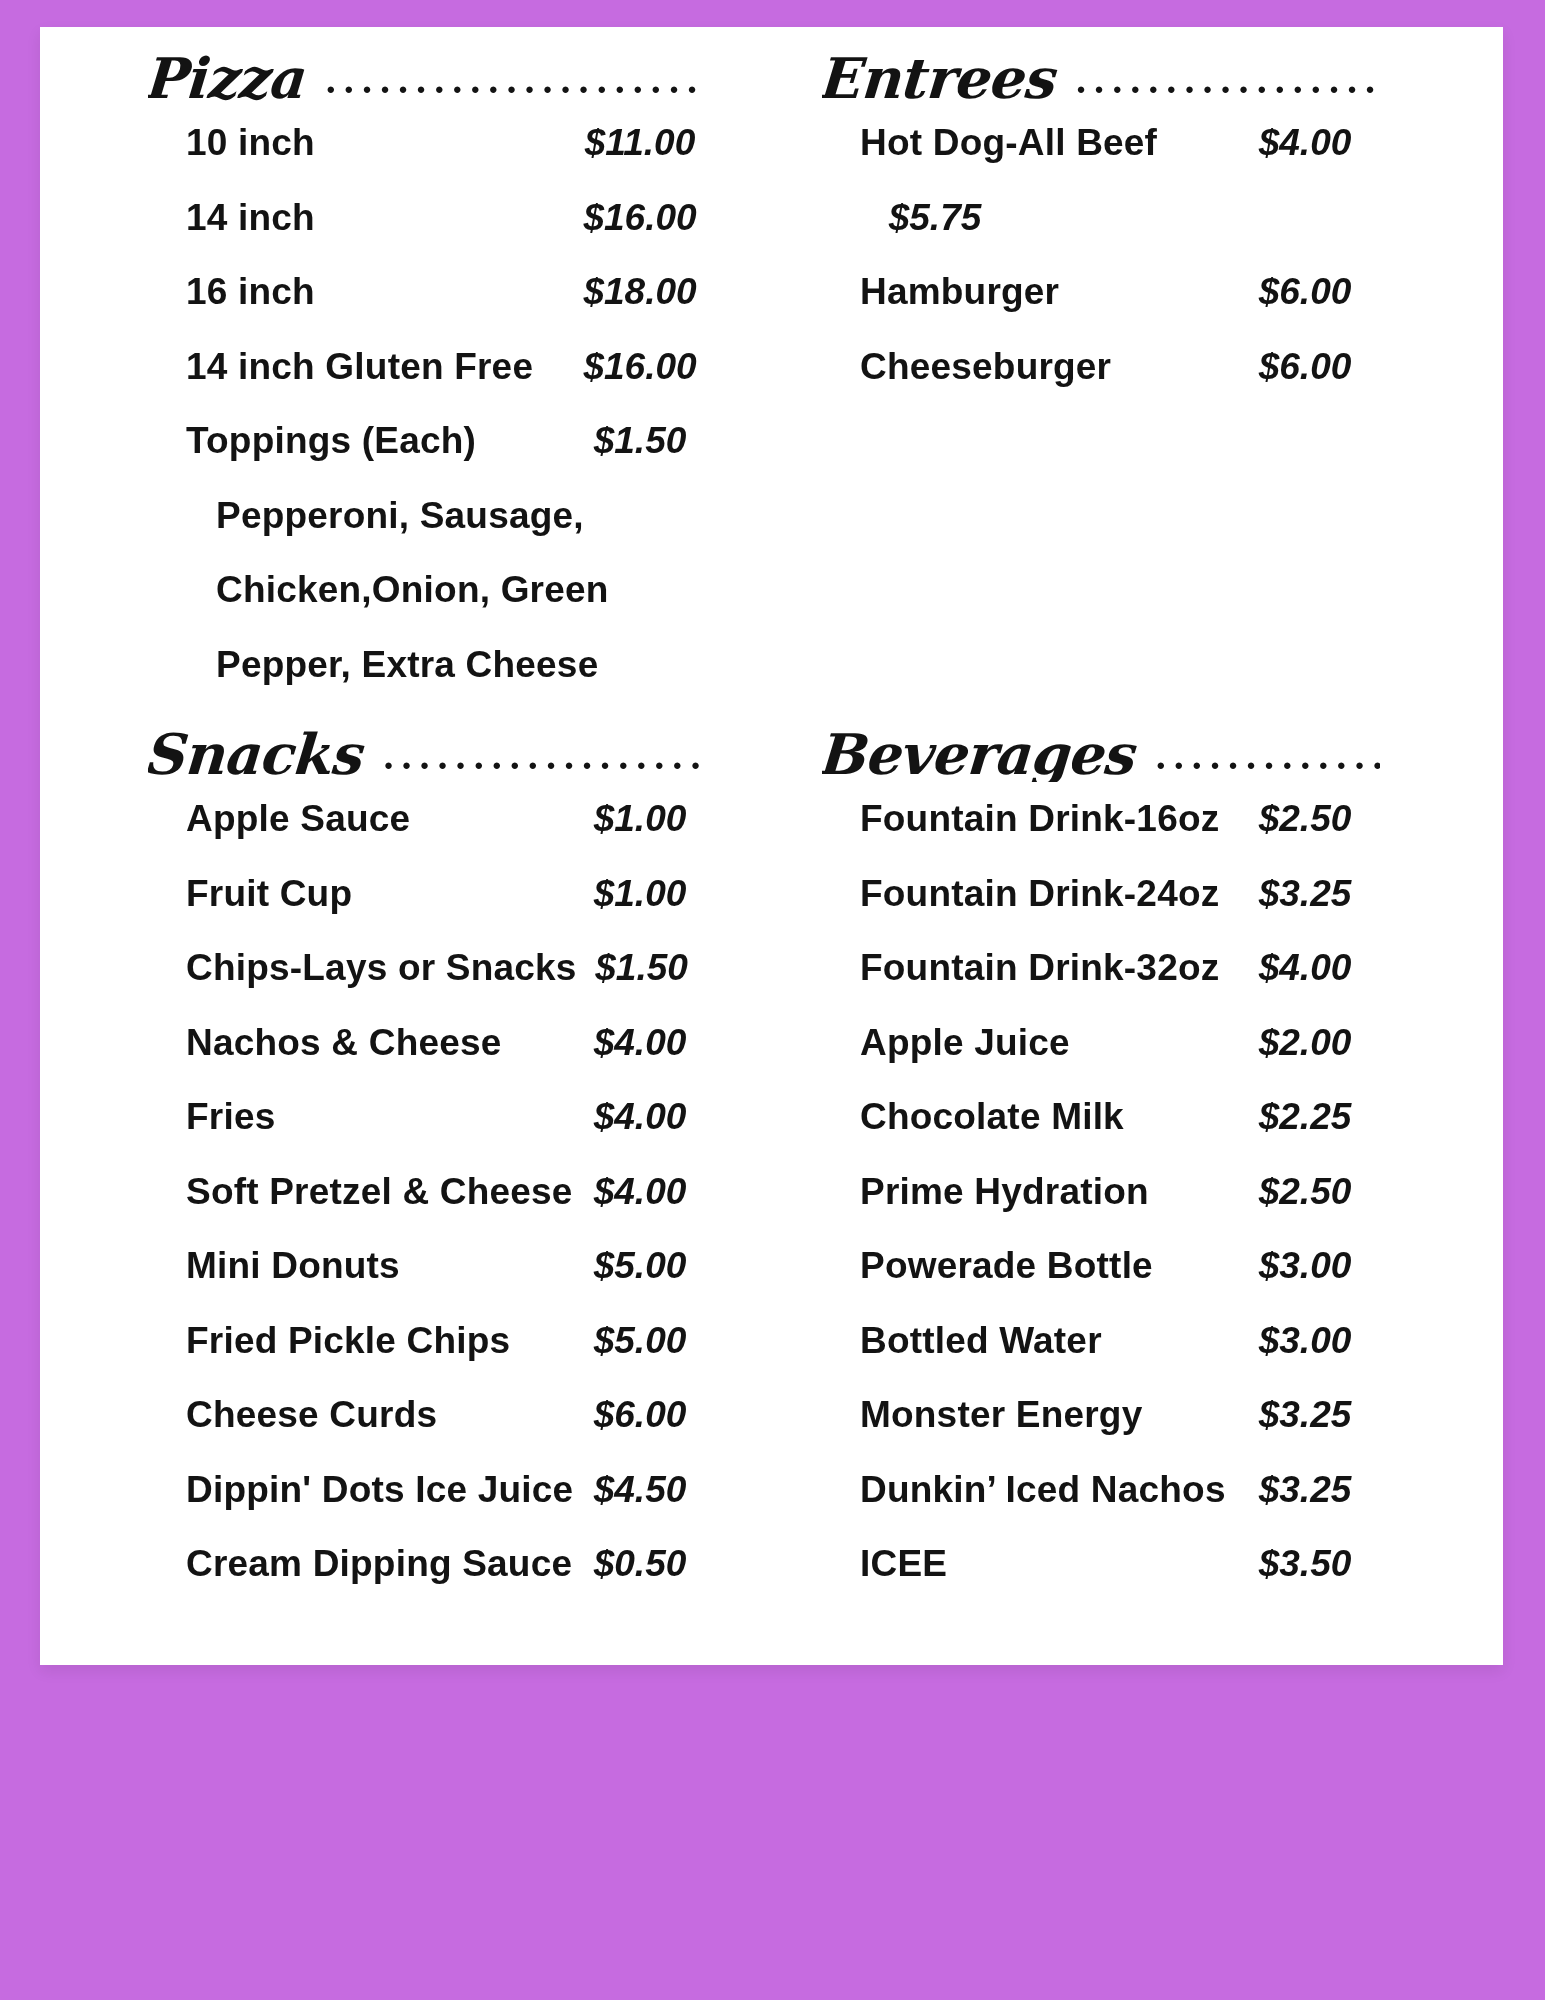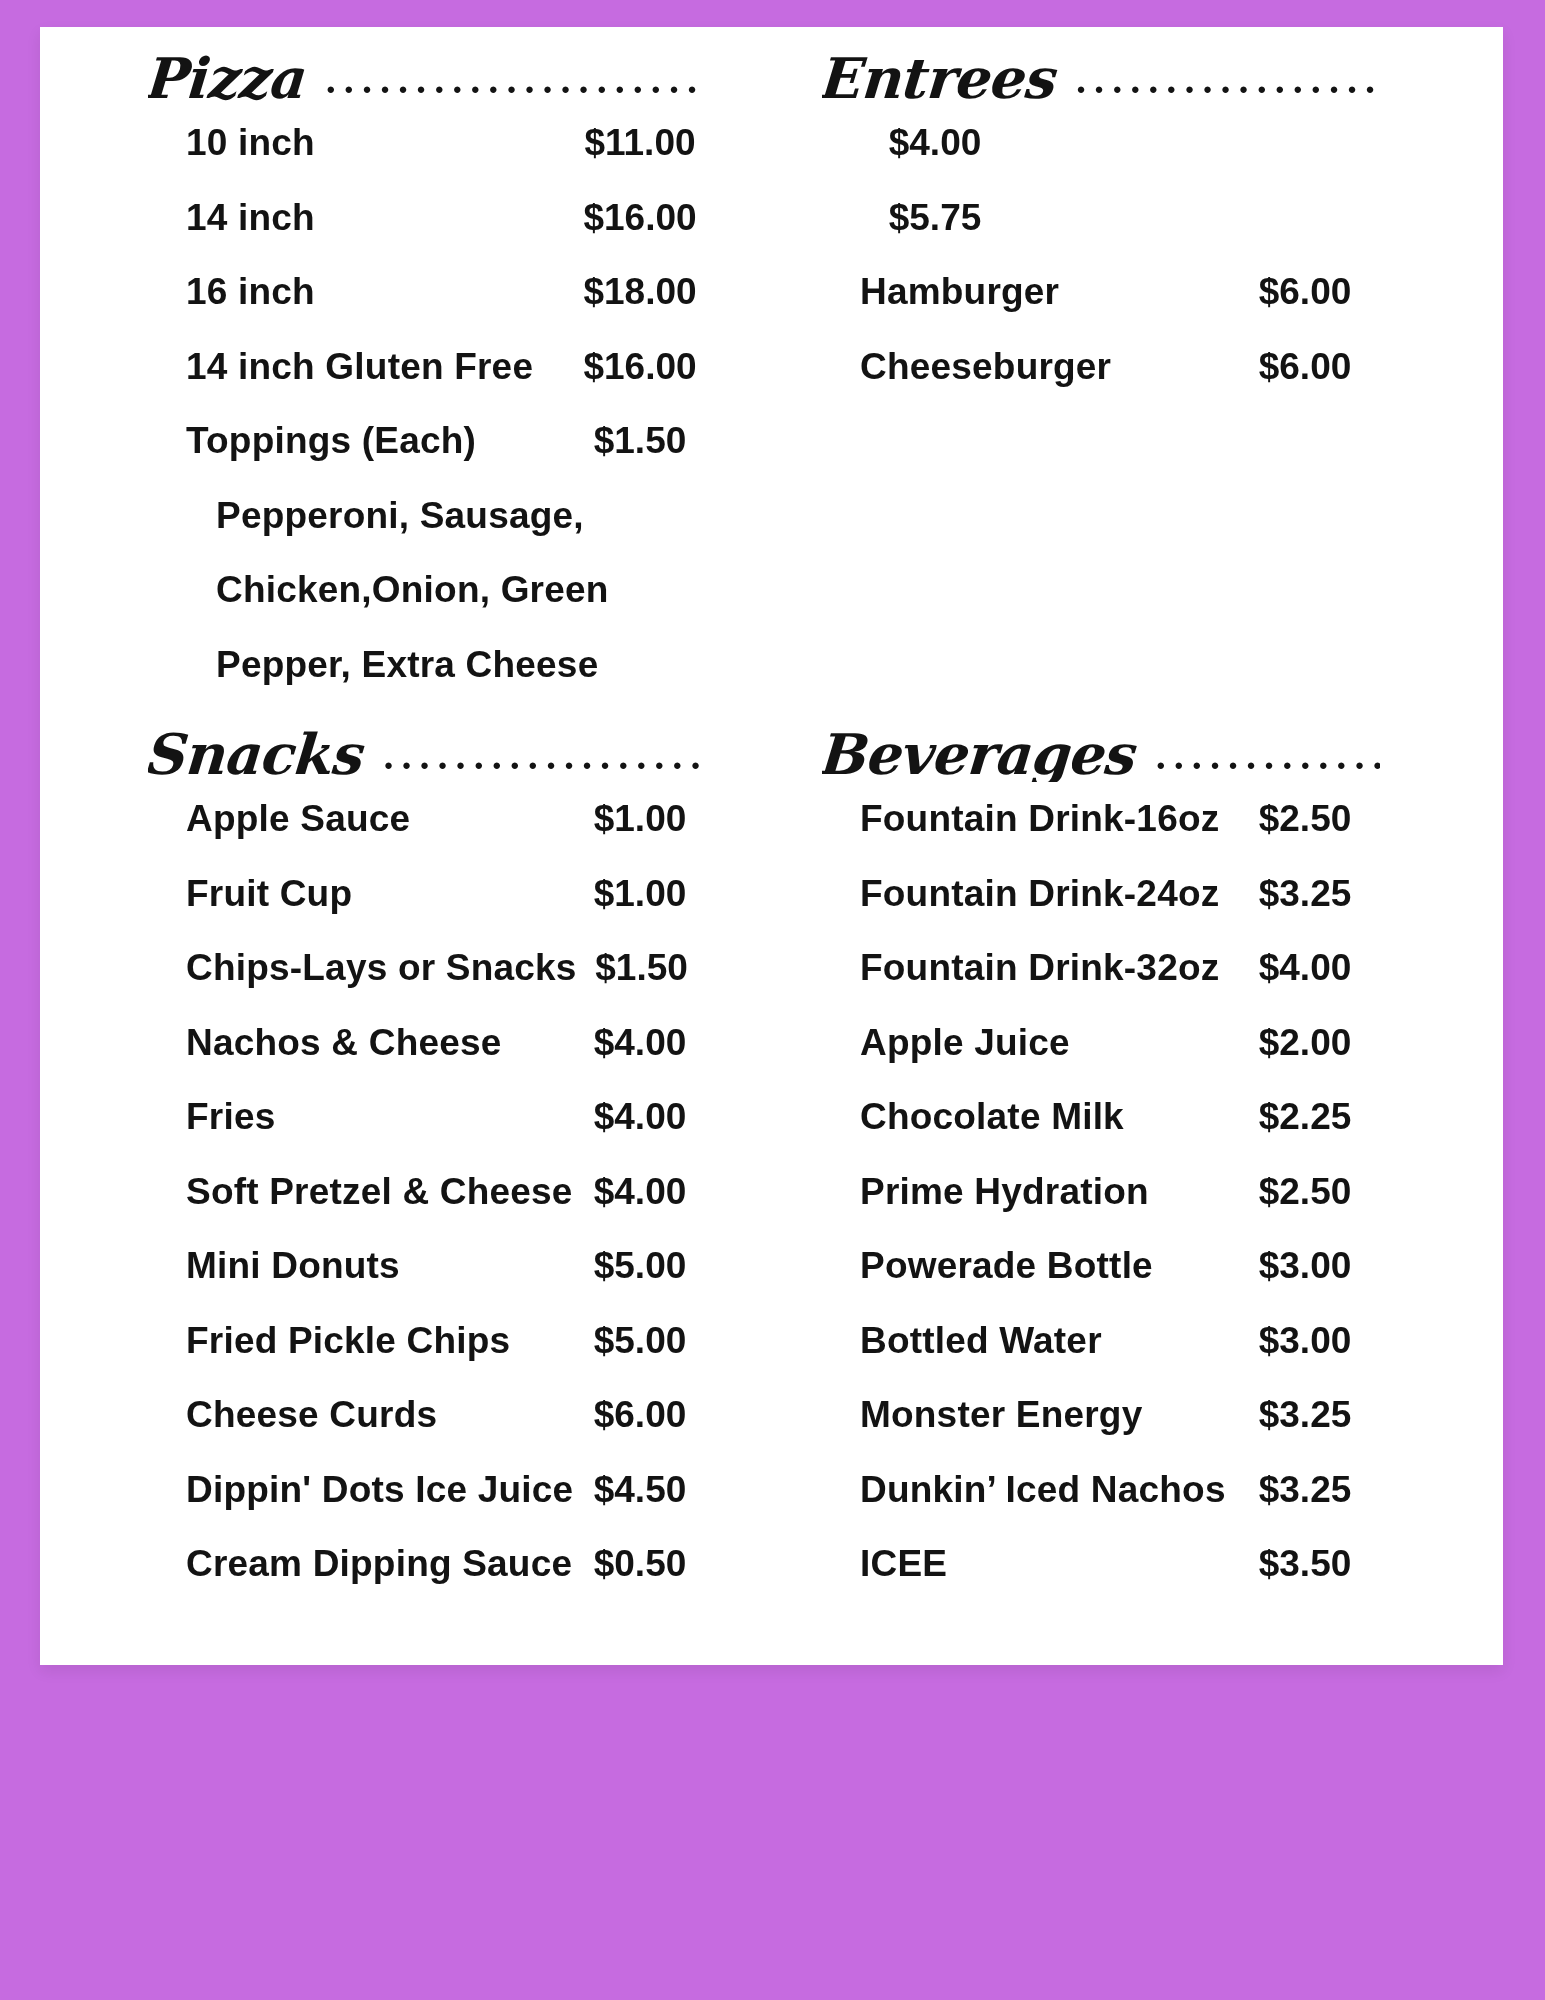--- a/index.html
+++ b/index.html
@@ -65,20 +65,21 @@
     letter-spacing:0.2px;
     white-space:nowrap;
   }
   .row.indent .nm{padding-left:30px;}
   .pr{
     font-size:37px;
     font-weight:600;
     flex:0 0 auto;
     text-align:center;
     white-space:nowrap;
+    font-style:italic;
   }
   .upper.left  .pr, .lower.left  .pr{width:130px;}
   .upper.right .pr, .lower.right .pr{width:150px;}
 </style>
 </head>
 <body>
 
 <div id="page">
   <div id="card"></div>
 
@@ -120,20 +121,21 @@
       </div>
   </section>
 
   <section class="menu-section upper right" id="sec-entrees">
     <div class="hdr">
       <span class="title">Entrees</span>
       <span class="dots">●●●●●●●●●●●●●●●●●●●●●●●●</span>
     </div>
     <div class="rows">
         <div class="row">
+          <span class="nm">Hot Dog-All Beef</span>
           <span class="pr">$4.00</span>
         </div>
         <div class="row">
           <span class="pr">$5.75</span>
         </div>
         <div class="row">
           <span class="nm">Hamburger</span>
           <span class="pr">$6.00</span>
         </div>
         <div class="row">

